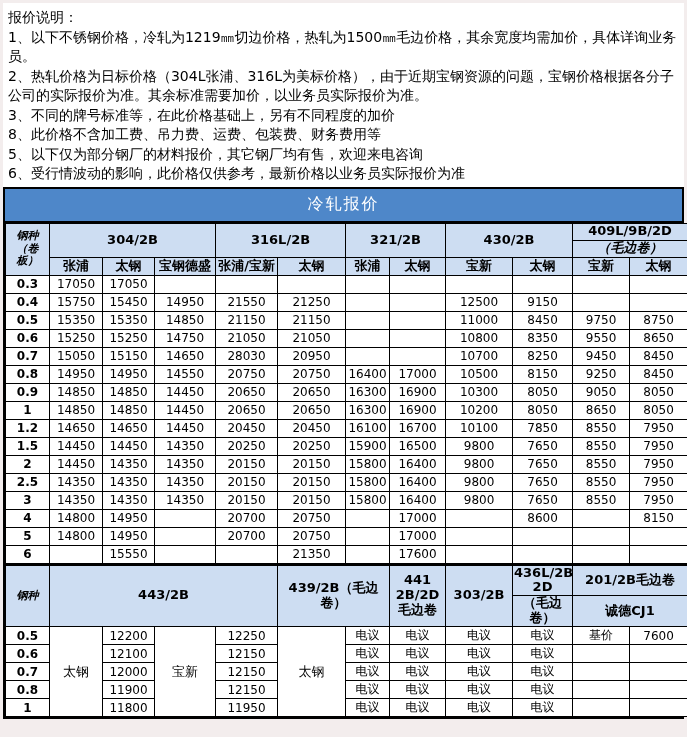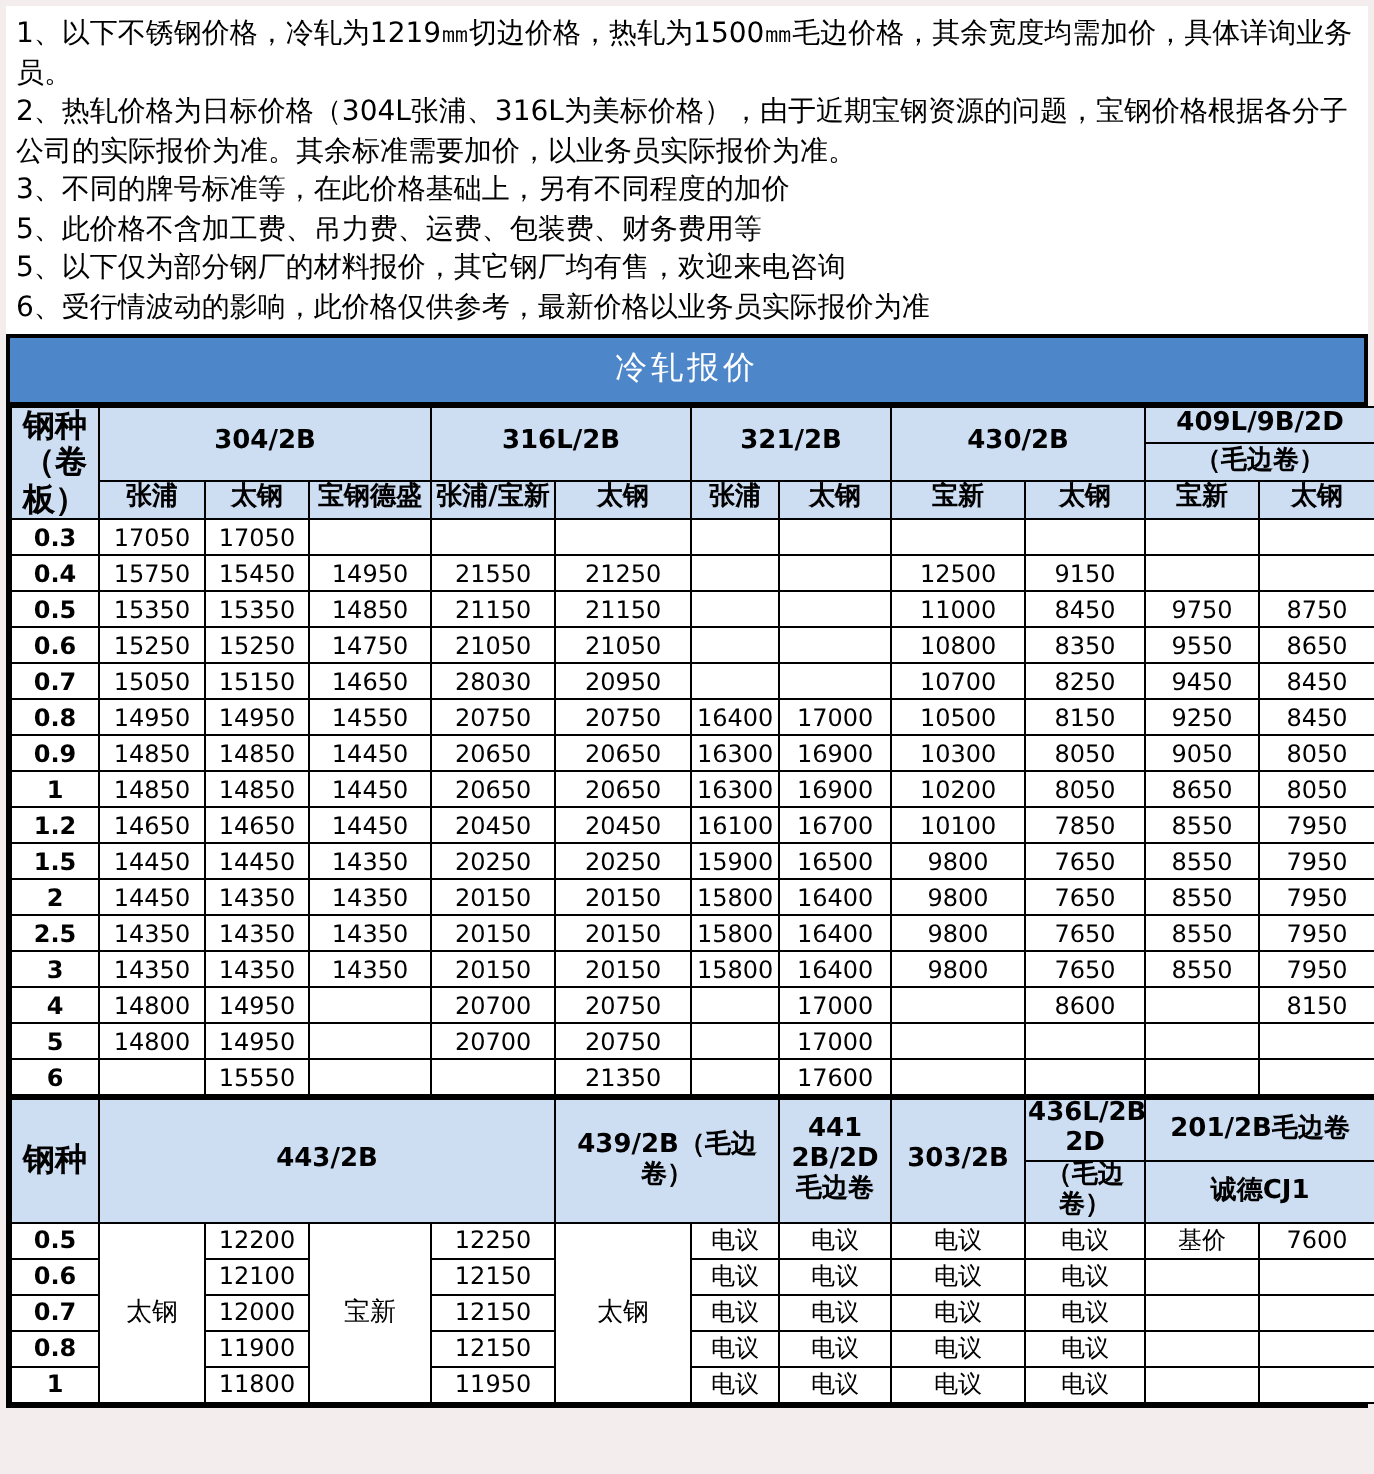--- a/index.html
+++ b/index.html
@@ -9,39 +9,40 @@
   .notes{ padding:5px 6px 3px 5px; font-size:14px; line-height:19.5px; }
   .sheet{ border:2px solid var(--bd); }
   .banner{ background:var(--banner); color:#fff; font-weight:normal; font-size:16px; text-align:center; padding:5px 0 6px 0; border-bottom:2px solid var(--bd); letter-spacing:2px; }
   table{ border-collapse:collapse; width:100%; table-layout:fixed; }
   th,td{ border:1px solid var(--bd); text-align:center; vertical-align:middle; padding:0 1px; overflow:hidden; }
   th{ background:var(--hdr); font-weight:bold; font-size:13px; line-height:1.15; white-space:pre-line; }
   td{ background:#fff; font-size:12px; }
   #t1 td{ height:18px; }
   #t2 td{ height:16px; }
   #t1 .hr1 th.grade{ height:17px; }
-  #t1 .hr2 th.grade{ height:17px; }
+  #t1 .hr2 th.grade{ height:17px;font-style:italic; }
   #t1 .hr3 th.mill{ height:18px; }
   #t2 .hr1 th.grade{ height:25px; }
   #t2 .hr2 th.grade{ height:25px; }
   #t2{ border-top:2px solid var(--bd); }
   td.thk{ font-size:12px;font-weight:bold; }
   td.millcell{ font-size:13px; }
-  th.corner{ font-size:16px; }
+  th.corner{ font-size:11px;font-style:italic; }
 </style>
 </head>
 <body>
 
 <div class="page">
   <div class="notes">
+    <div>报价说明：</div>
     <div id="notes-lines">
         <div>1、以下不锈钢价格，冷轧为1219㎜切边价格，热轧为1500㎜毛边价格，其余宽度均需加价，具体详询业务员。</div>
         <div>2、热轧价格为日标价格（304L张浦、316L为美标价格），由于近期宝钢资源的问题，宝钢价格根据各分子公司的实际报价为准。其余标准需要加价，以业务员实际报价为准。</div>
         <div>3、不同的牌号标准等，在此价格基础上，另有不同程度的加价</div>
-        <div>5、此价格不含加工费、吊力费、运费、包装费、财务费用等</div>
+        <div>8、此价格不含加工费、吊力费、运费、包装费、财务费用等</div>
         <div>5、以下仅为部分钢厂的材料报价，其它钢厂均有售，欢迎来电咨询</div>
         <div>6、受行情波动的影响，此价格仅供参考，最新价格以业务员实际报价为准</div>
       </div>
   </div>
   <div class="sheet">
     <div class="banner">冷轧报价</div>
     <table id="t1">
         <colgroup>
           <col style="width: 44px;">
           <col style="width: 53px;">

